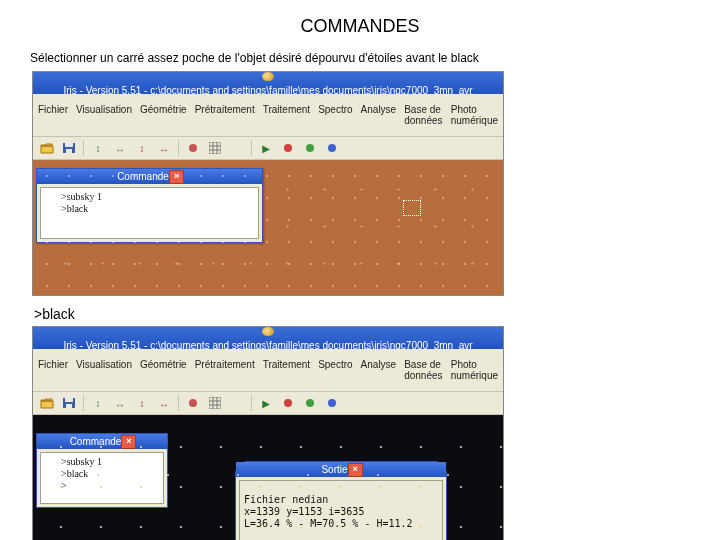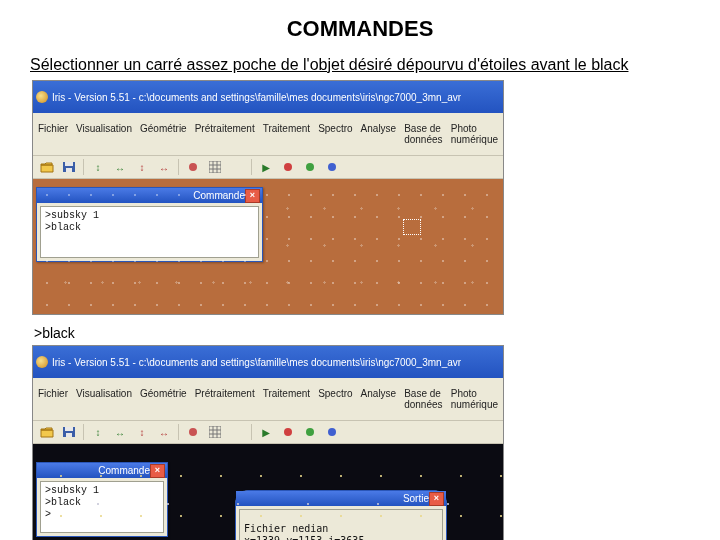--- a/index.html
+++ b/index.html
@@ -5,49 +5,49 @@
   body {
     margin: 0;
     padding: 10px 20px;
     font-family: Arial, sans-serif;
     background: #fff;
     width: 720px;
     box-sizing: border-box;
   }
   .page-title {
     text-align: center;
-    font-size: 22px;
-    font-weight: bold;
+    font-size: 18px;
+    font-weight: normal;
     margin: 6px 0 14px 0;
   }
   .instruction {
-    font-size: 16px;
+    font-size: 12px;
     margin: 0 0 6px 10px;
-    text-decoration: underline;
   }
   .cmd-label {
     font-size: 14px;
     margin: 10px 0 4px 14px;
   }
   .shot {
     position: relative;
     margin-left: 12px;
     width: 470px;
     border: 1px solid #888;
     font-family: Tahoma, Arial, sans-serif;
     font-size: 10px;
   }
   .shot-titlebar {
     display: flex;
     align-items: center;
-    height: 32px;
+    height: 22px;
     background: linear-gradient(#3a6ed6,#2353c0);
     color: #fff;
     padding: 0 3px;
     gap: 4px;
+    flex-direction: column;
   }
   .shot-titlebar .icon {
     width: 12px; height: 12px;
     background: radial-gradient(circle at 40% 40%, #f7e08c, #d08a1a);
     border-radius: 50%;
   }
   .shot-titlebar .title-text {
     white-space: nowrap;
     overflow: hidden;
   }
@@ -111,41 +111,41 @@
     border:1px dotted #fff;
     width:16px; height:14px;
   }
   .win {
     position: absolute;
     border: 1px solid #2a56b8;
     background: #ece9d8;
     box-shadow: 1px 1px 2px rgba(0,0,0,.3);
   }
   .win-title {
-    display:flex; align-items:center; justify-content:flex-end;
+    display:flex; align-items:center; justify-content:center;
     height:15px;
     background: linear-gradient(#4a7ae6,#2353c0);
     color:#fff;
     padding:0 2px 0 4px;
     font-size:10px;
   }
   .win-close {
     width:13px; height:12px;
     background:#e85c46;
     border:1px solid #a93a27;
     color:#fff;
     font-size:9px; line-height:10px; text-align:center;
     font-weight:bold;
   }
   .win-body {
     background:#fff;
     border:1px solid #a0a090;
     margin:3px;
-    padding:3px 4px;
-    font-family:Liberation Mono, monospace;
+    padding:3px 20px;
+    font-family:Liberation Serif, serif;
     font-size:10px;
     line-height:12px;
     color:#111;
     min-height:44px;
     white-space:pre;
   }
   .sortie-body {
     background:#ece9d8;
     border:1px solid #a0a090;
     margin:3px;

